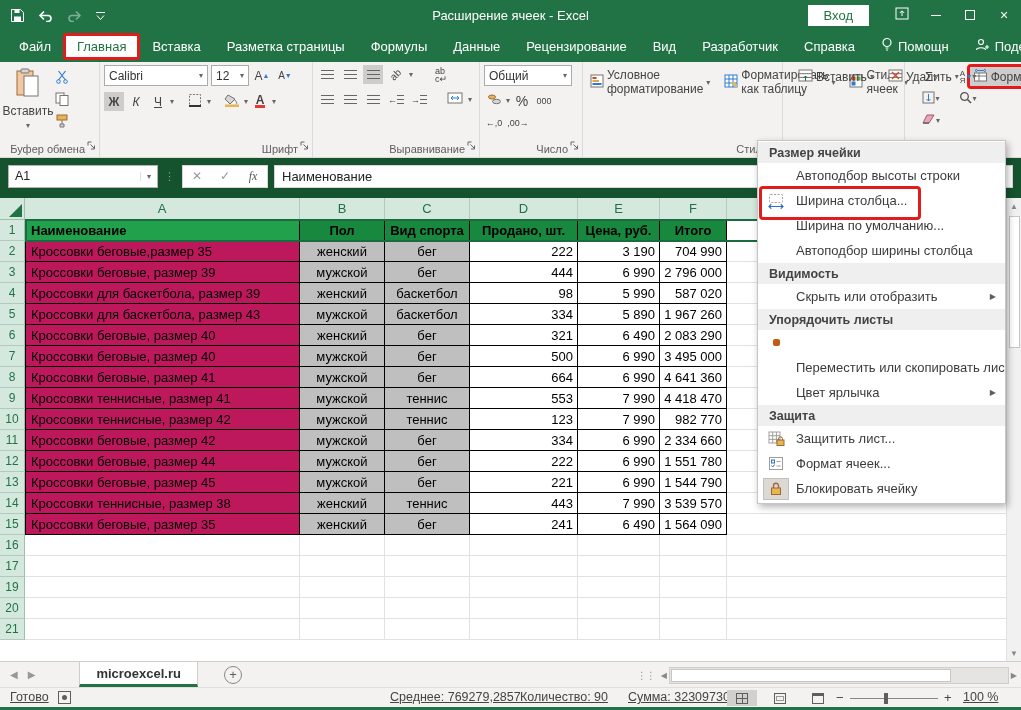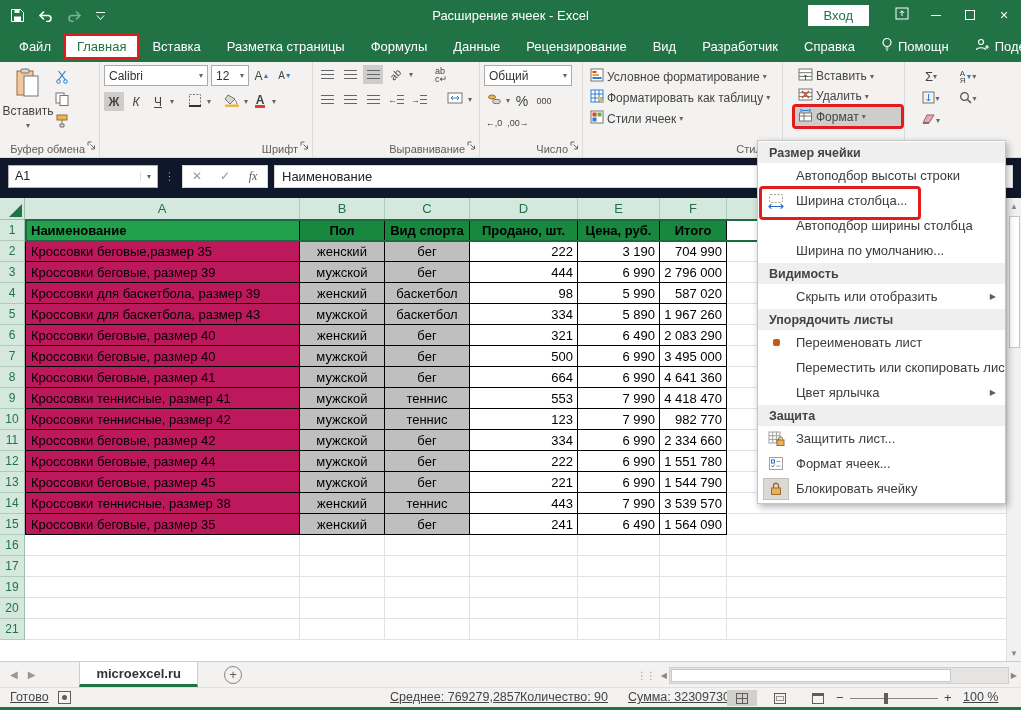--- a/index.html
+++ b/index.html
@@ -34,30 +34,30 @@
   .launcher { position:absolute; bottom:3px; right:3px; }
   .rbtn { display:flex; align-items:center; gap:3px; font-size:12px; color:#444; padding:1px 3px; border-radius:2px; cursor:pointer; }
   .mini { width:20px; height:19px; display:flex; align-items:center; justify-content:center; font-size:12px; color:#444; cursor:pointer; }
   .mini.hl { background:#cfcdcb; }
   .dd { font-size:8px; color:#666; }
   .combo { background:#fff; border:1px solid #ababab; height:21px; display:flex; align-items:center;
            font-size:12px; color:#333; padding:0 4px; justify-content:space-between; cursor:pointer; }
   .lines { width:13px; height:9px; background:repeating-linear-gradient(#666 0 1px, transparent 1px 4px); }
   .g-clip { width:100px; } .g-font { width:213px; } .g-align { width:167px; }
   .g-num { width:103px; } .g-styles { width:200px; } .g-cells { width:122px; } .g-edit { flex:1; }
-  .stackbtns { display:flex; flex-direction:column; gap:2px; padding-top:2px; }
+  .stackbtns { display:flex; flex-direction:row; gap:8px; padding-top:2px; }
   .btn-format { position:relative; background:#cfcdcb; }
   .btn-format::after { content:''; position:absolute; left:-3px; top:-3px; right:-3px; bottom:-3px;
                        border:3px solid #e11c1c; border-radius:4px; pointer-events:none; }
   .bold-letter { font-weight:bold; } .it-letter { font-style:italic; }
   .ul-letter { text-decoration:underline; }
   .fontcolor-a { font-weight:bold; font-size:12px; line-height:10px; border-bottom:3px solid #e03c32; padding:0 1px; }
 
   
-  .fbar { position:absolute; top:158px; left:0; right:0; height:40px; background:#0f172a;
+  .fbar { position:absolute; top:158px; left:0; right:0; height:40px; background:#14532d;
           display:flex; align-items:center; padding:5px 8px 9px 8px; gap:6px; }
   .namebox { width:150px; height:23px; background:#fff; border:1px solid #b5b3b1; display:flex;
              align-items:center; font-size:12.5px; color:#222; padding-left:6px; }
   .namebox .dd { margin-left:auto; padding:0 6px; border-left:1px solid #e0e0e0; }
   .fdots { color:#9a9896; font-size:11px; letter-spacing:1px; }
   .fbtns { background:#fff; border:1px solid #d8d6d4; height:23px; display:flex; align-items:center; }
   .fbtn { width:28px; text-align:center; font-size:12px; color:#9a9896; cursor:pointer; }
   .fx { font-style:italic; font-family:"Liberation Serif", serif; color:#555; }
   .finput { flex:1; height:23px; background:#fff; border:1px solid #d8d6d4; font-size:13px; color:#222;
             display:flex; align-items:center; padding-left:7px; }
@@ -785,38 +785,37 @@
         <span class="mi-icon">
           <svg width="18" height="16">
             <rect x="2.5" y="1.5" width="13" height="8" rx="1" fill="none" stroke="#a19f9d" stroke-dasharray="2 1.5"></rect>
             <path d="M2 13.5h14M4.3 11.3L2 13.5l2.3 2.2M13.7 11.3l2.3 2.2-2.3 2.2" fill="none" stroke="#2b70c0" stroke-width="1.2"></path>
           </svg>
         </span>
         <span class="mi-label">Ширина столбца...</span>
       </div>
       <div class="menu-item">
         <span class="mi-icon"></span>
+        <span class="mi-label">Ширина по умолчанию...</span>
+      </div>
+      <div class="menu-item">
+        <span class="mi-icon"></span>
         <span class="mi-label">Автоподбор ширины столбца</span>
-      </div>
-      <div class="menu-item">
-        <span class="mi-icon"></span>
-        <span class="mi-label">Ширина по умолчанию...</span>
       </div>
       <div class="menu-header">Видимость</div>
       <div class="menu-item">
         <span class="mi-icon"></span>
         <span class="mi-label">Скрыть или отобразить</span>
         <span class="mi-arrow">▶</span>
       </div>
       <div class="menu-header">Упорядочить листы</div>
       <div class="menu-item">
         <span class="mi-icon">
           <span class="mdot"></span>
         </span>
-        <span class="mi-label">Переименовать лист</span>
       </div>
       <div class="menu-item">
         <span class="mi-icon"></span>
         <span class="mi-label">Переместить или скопировать лист...</span>
       </div>
       <div class="menu-item">
         <span class="mi-icon"></span>
         <span class="mi-label">Цвет ярлычка</span>
         <span class="mi-arrow">▶</span>
       </div>

